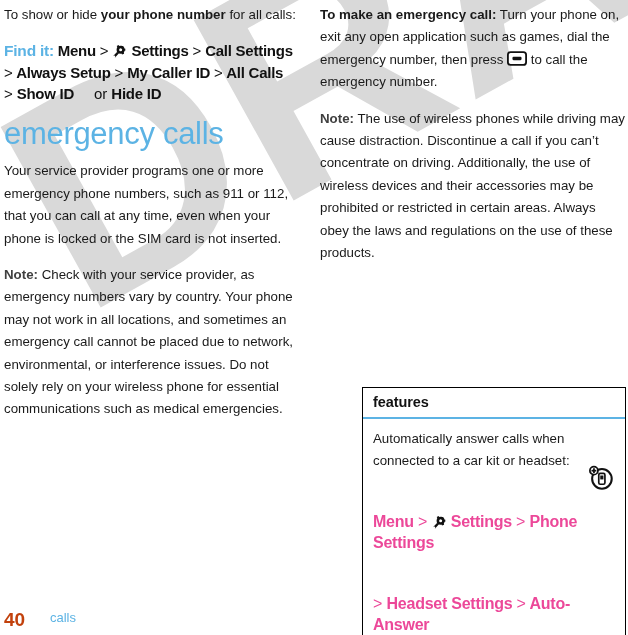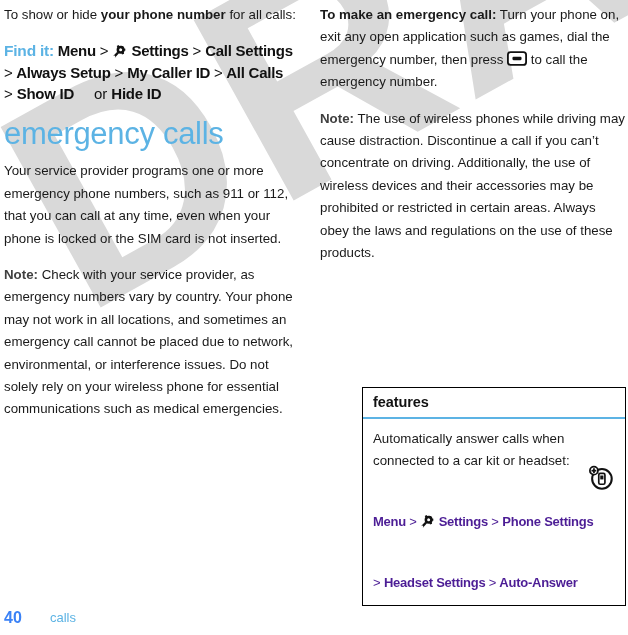--- a/index.html
+++ b/index.html
@@ -153,24 +153,24 @@
   }
   .feature-name .fname { font-weight: bold; }
   .feature-desc {
     margin: 0 0 12px 0;
     font-size: 13.3px;
     line-height: 21.5px;
   }
   .feature-path {
     font-family: "Liberation Sans Narrow", "Liberation Sans", sans-serif;
     font-weight: bold;
-    font-size: 13px;
+    font-size: 16px;
     line-height: 21px;
     letter-spacing: -0.25px;
-    color: #4c1d95;
+    color: #ec4899;
     margin-top: 40px;
   }
   .feature-path .sep {
     font-weight: normal;
     font-family: "Liberation Sans", sans-serif;
     letter-spacing: 0;
   }
 
   .feature-badge {
     position: absolute;
@@ -184,23 +184,23 @@
   #footer {
     position: absolute;
     left: 4px;
     top: 609px;
     width: 300px;
     height: 24px;
   }
   #footer .page-number {
     position: absolute;
     left: 0; top: 0;
-    font-size: 16px;
-    font-weight: bold;
-    color: #3b82f6;
+    font-size: 19px;
+    font-weight: bold;
+    color: #c2410c;
   }
   #footer .footer-chapter {
     position: absolute;
     left: 46px; top: 1px;
     font-size: 13px;
     color: #5cb3e4;
   }
 </style>
 </head>
 <body>

